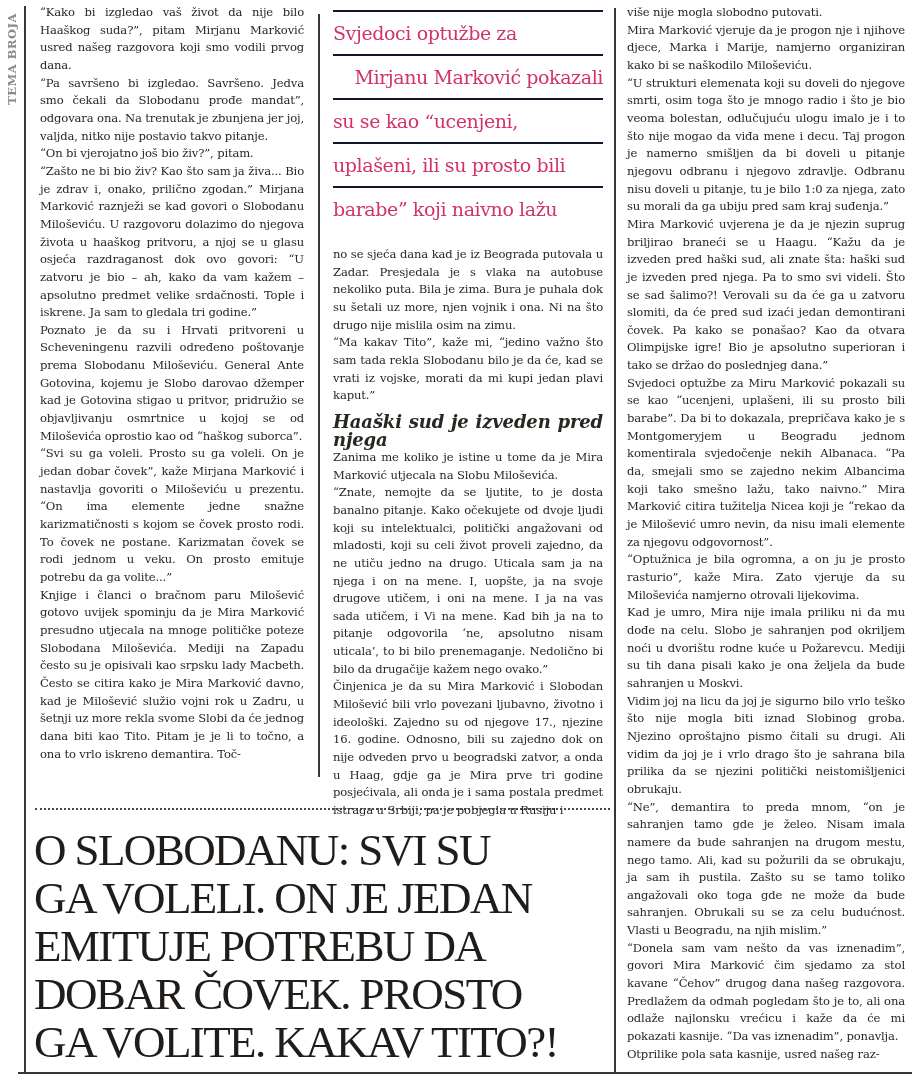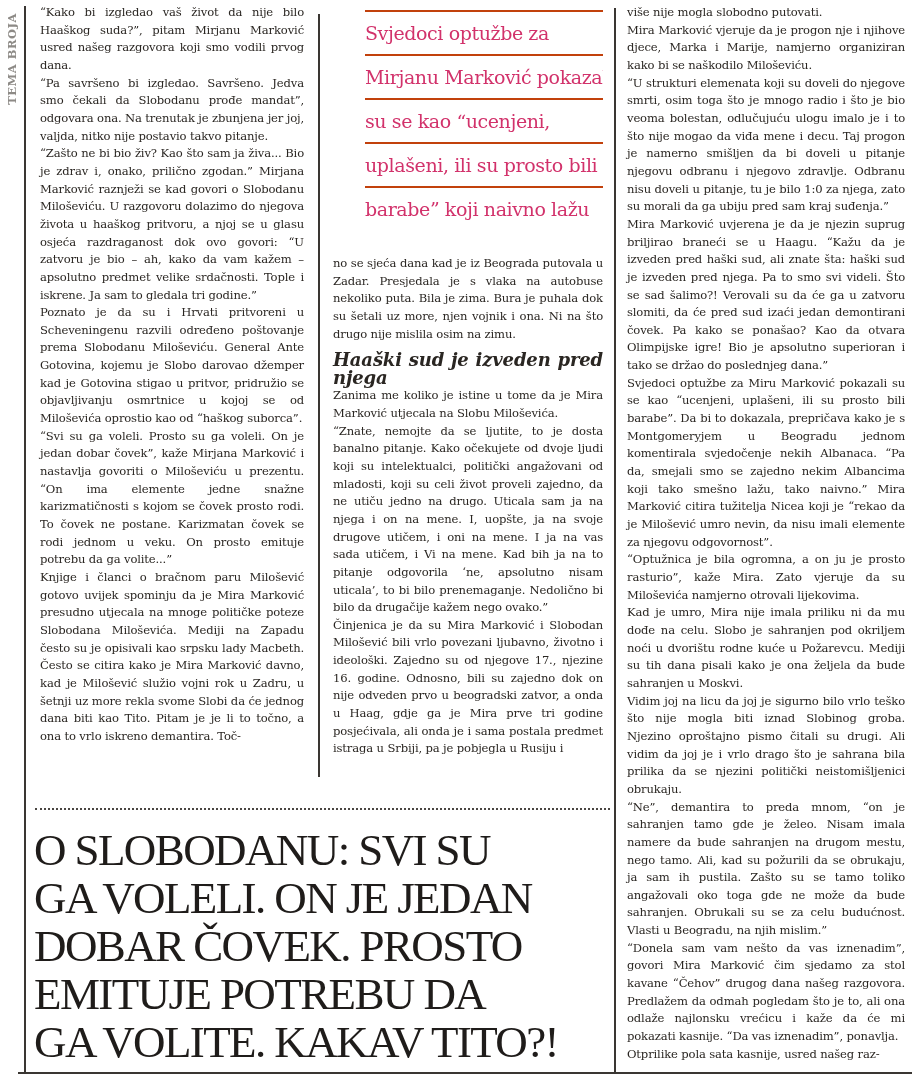--- a/index.html
+++ b/index.html
@@ -25,33 +25,32 @@
       font-size: 11.6px; line-height: 17.65px;
       text-align: justify; letter-spacing: -0.15px;
     }
     .col p { margin: 0; }
     .col h3 {
       margin: 8px 0 0 0;
       font-size: 18px; line-height: 18px;
       font-style: italic; font-weight: bold; color: #2a2622;
     }
     #col1 { left: 40px; top: 4px; width: 264px; }
-    #col2 { left: 333px; top: 246px; width: 270px; margin-top: 9px; }
+    #col2 { left: 333px; top: 246px; width: 270px; }
     #col3 { left: 627px; top: 4px; width: 278px; }
     .pullquote {
       position: absolute; left: 333px; top: 10px; width: 270px;
     }
     .pq-line {
-      border-top: 2px solid #c2410c;
+      border-top: 2px solid #0f172a;
       color: #d2326b;
       font-family: "DejaVu Serif", serif;
       font-size: 19px; line-height: 42px; height: 42px;
       white-space: nowrap; letter-spacing: -0.4px;
       overflow: hidden;
-      margin-left: 32px;
     }
     .pq-line.last { border-bottom: none; }
     .dotted {
       position: absolute; left: 35px; top: 808px; width: 575px;
       border-top: 2px dotted #4a4642;
     }
     .bigquote {
       position: absolute; left: 34px; top: 826px; width: 580px;
       font-family: "Liberation Serif", serif;
       font-size: 45px; line-height: 48px; letter-spacing: -1.6px;
@@ -70,36 +69,38 @@
   <span>TEMA BROJA</span>
 </div>
 
 <div class="vrule" style="left:24px; top:6px; height:1066px;"></div>
 <div class="vrule" style="left:318px; top:14px; height:763px;"></div>
 <div class="vrule" style="left:614px; top:8px; height:1064px;"></div>
 
 <div class="col" id="col1">
   <p>“Kako bi izgledao vaš život da nije bilo Haaškog suda?”, pitam Mirjanu Marković usred našeg razgovora koji smo vodili prvog dana.</p>
   <p>“Pa savršeno bi izgledao. Savršeno. Jedva smo čekali da Slobodanu prođe mandat”, odgovara ona. Na trenutak je zbunjena jer joj, valjda, nitko nije postavio takvo pitanje.</p>
+  <p>“On bi vjerojatno još bio živ?”, pitam.</p>
   <p>“Zašto ne bi bio živ? Kao što sam ja živa... Bio je zdrav i, onako, prilično zgodan.” Mirjana Marković raznježi se kad govori o Slobodanu Miloševiću. U razgovoru dolazimo do njegova života u haaškog pritvoru, a njoj se u glasu osjeća razdraganost dok ovo govori: “U zatvoru je bio – ah, kako da vam kažem – apsolutno predmet velike srdačnosti. Tople i iskrene. Ja sam to gledala tri godine.”</p>
   <p>Poznato je da su i Hrvati pritvoreni u Scheveningenu razvili određeno poštovanje prema Slobodanu Miloševiću. General Ante Gotovina, kojemu je Slobo darovao džemper kad je Gotovina stigao u pritvor, pridružio se objavljivanju osmrtnice u kojoj se od Miloševića oprostio kao od “haškog suborca”.</p>
   <p>“Svi su ga voleli. Prosto su ga voleli. On je jedan dobar čovek”, kaže Mirjana Marković i nastavlja govoriti o Miloševiću u prezentu. “On ima elemente jedne snažne karizmatičnosti s kojom se čovek prosto rodi. To čovek ne postane. Karizmatan čovek se rodi jednom u veku. On prosto emituje potrebu da ga volite...”</p>
   <p>Knjige i članci o bračnom paru Milošević gotovo uvijek spominju da je Mira Marković presudno utjecala na mnoge političke poteze Slobodana Miloševića. Mediji na Zapadu često su je opisivali kao srpsku lady Macbeth. Često se citira kako je Mira Marković davno, kad je Milošević služio vojni rok u Zadru, u šetnji uz more rekla svome Slobi da će jednog dana biti kao Tito. Pitam je je li to točno, a ona to vrlo iskreno demantira. Toč-</p>
 </div>
 
 <div class="pullquote">
   <div class="pq-line" style="color: rgb(210, 50, 107);">Svjedoci optužbe za</div>
   <div class="pq-line" style="color: rgb(210, 50, 107); text-align: right;">Mirjanu Marković pokazali</div>
   <div class="pq-line" style="color: rgb(210, 50, 107);">su se kao “ucenjeni,</div>
   <div class="pq-line" style="color: rgb(210, 50, 107);">uplašeni, ili su prosto bili</div>
   <div class="pq-line last" style="color: rgb(210, 50, 107);">barabe” koji naivno lažu</div>
 </div>
 
 <div class="col" id="col2">
   <p>no se sjeća dana kad je iz Beograda putovala u Zadar. Presjedala je s vlaka na autobuse nekoliko puta. Bila je zima. Bura je puhala dok su šetali uz more, njen vojnik i ona. Ni na što drugo nije mislila osim na zimu.</p>
+  <p>“Ma kakav Tito”, kaže mi, “jedino važno što sam tada rekla Slobodanu bilo je da će, kad se vrati iz vojske, morati da mi kupi jedan plavi kaput.”</p>
   <h3>Haaški sud je izveden pred njega</h3>
   <p>Zanima me koliko je istine u tome da je Mira Marković utjecala na Slobu Miloševića.</p>
   <p>“Znate, nemojte da se ljutite, to je dosta banalno pitanje. Kako očekujete od dvoje ljudi koji su intelektualci, politički angažovani od mladosti, koji su celi život proveli zajedno, da ne utiču jedno na drugo. Uticala sam ja na njega i on na mene. I, uopšte, ja na svoje drugove utičem, i oni na mene. I ja na vas sada utičem, i Vi na mene. Kad bih ja na to pitanje odgovorila ‘ne, apsolutno nisam uticala’, to bi bilo prenemaganje. Nedolično bi bilo da drugačije kažem nego ovako.”</p>
   <p>Činjenica je da su Mira Marković i Slobodan Milošević bili vrlo povezani ljubavno, životno i ideološki. Zajedno su od njegove 17., njezine 16. godine. Odnosno, bili su zajedno dok on nije odveden prvo u beogradski zatvor, a onda u Haag, gdje ga je Mira prve tri godine posjećivala, ali onda je i sama postala predmet istraga u Srbiji, pa je pobjegla u Rusiju i</p>
 </div>
 
 <div class="col" id="col3">
   <p>više nije mogla slobodno putovati.</p>
   <p>Mira Marković vjeruje da je progon nje i njihove djece, Marka i Marije, namjerno organiziran kako bi se naškodilo Miloševiću.</p>
   <p>“U strukturi elemenata koji su doveli do njegove smrti, osim toga što je mnogo radio i što je bio veoma bolestan, odlučujuću ulogu imalo je i to što nije mogao da viđa mene i decu. Taj progon je namerno smišljen da bi doveli u pitanje njegovu odbranu i njegovo zdravlje. Odbranu nisu doveli u pitanje, tu je bilo 1:0 za njega, zato su morali da ga ubiju pred sam kraj suđenja.”</p>
@@ -111,18 +112,18 @@
   <p>“Ne”, demantira to preda mnom, “on je sahranjen tamo gde je želeo. Nisam imala namere da bude sahranjen na drugom mestu, nego tamo. Ali, kad su požurili da se obrukaju, ja sam ih pustila. Zašto su se tamo toliko angažovali oko toga gde ne može da bude sahranjen. Obrukali su se za celu budućnost. Vlasti u Beogradu, na njih mislim.”</p>
   <p>“Donela sam vam nešto da vas iznenadim”, govori Mira Marković čim sjedamo za stol kavane “Čehov” drugog dana našeg razgovora. Predlažem da odmah pogledam što je to, ali ona odlaže najlonsku vrećicu i kaže da će mi pokazati kasnije. “Da vas iznenadim”, ponavlja.</p>
   <p>Otprilike pola sata kasnije, usred našeg raz-</p>
 </div>
 
 <div class="dotted"></div>
 
 <div class="bigquote">
   <div>O Slobodanu: svi su</div>
   <div>ga voleli. On je jedan</div>
+  <div>emituje potrebu da</div>
   <div>dobar čovek. Prosto</div>
-  <div>emituje potrebu da</div>
   <div>ga volite. Kakav Tito?!</div>
 </div>
 
 <div class="hrule-bottom"></div>
 
 </body></html>

